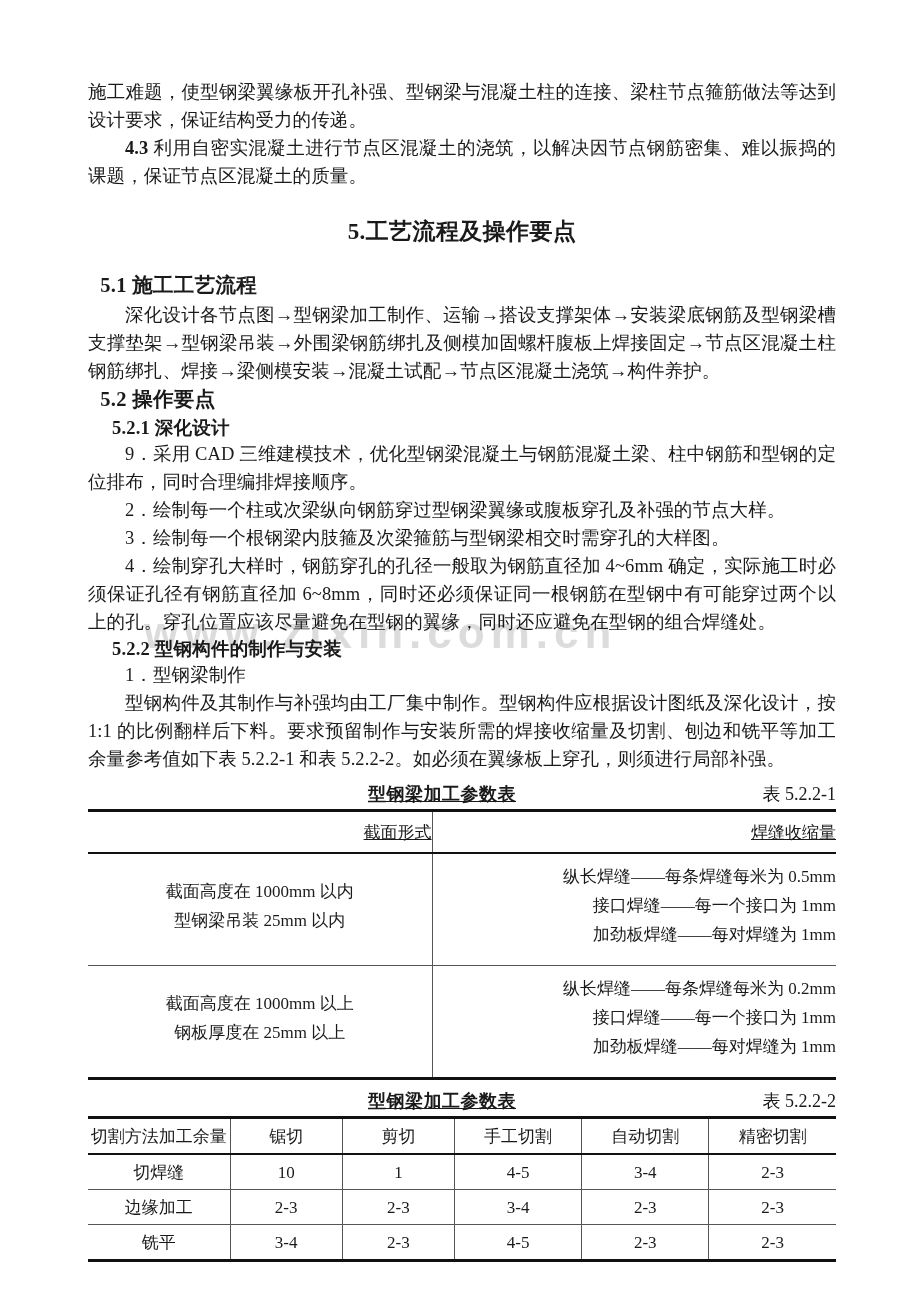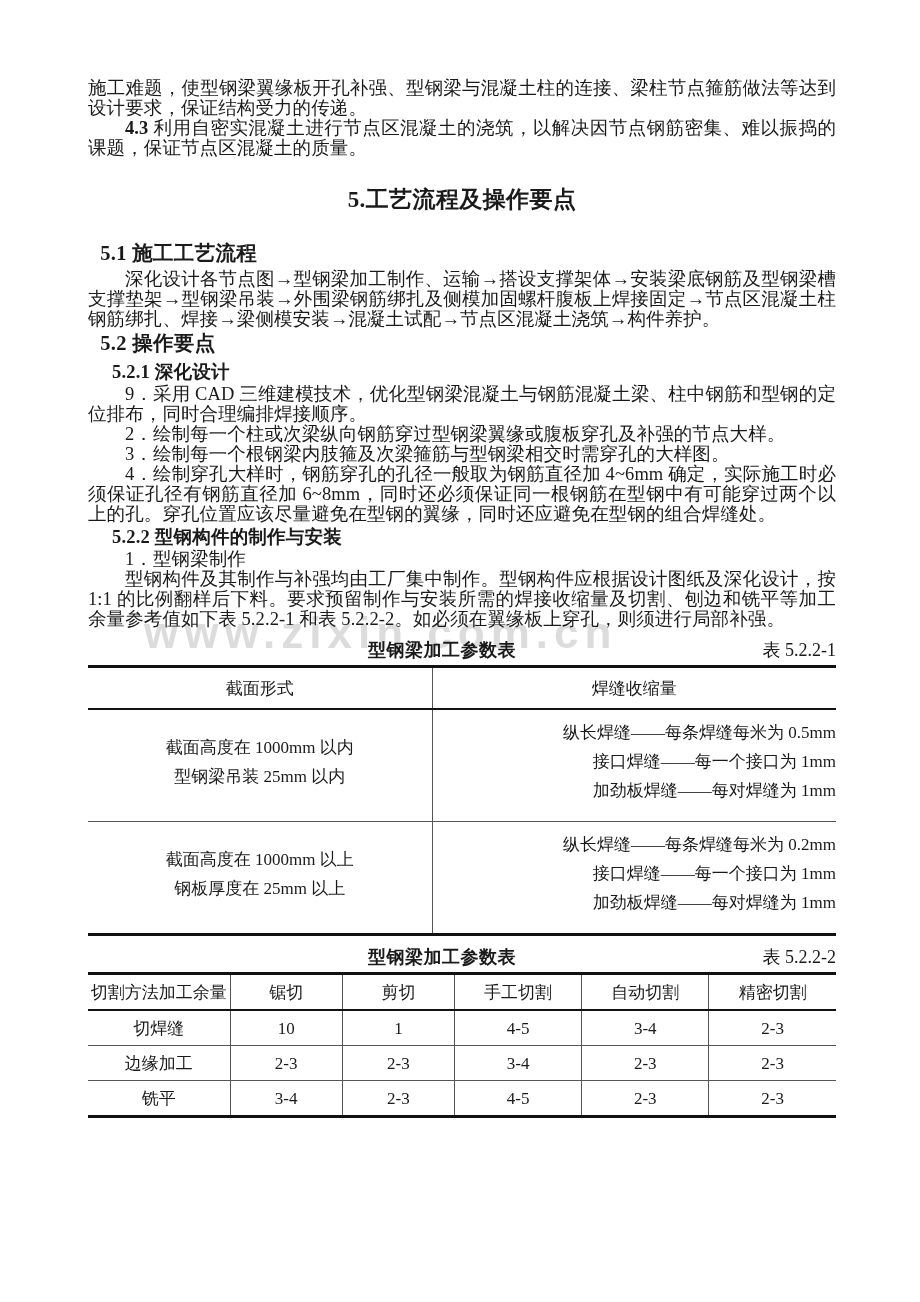--- a/index.html
+++ b/index.html
@@ -25,21 +25,21 @@
   .content {
     position: absolute;
     left: 88px;
     top: 78px;
     width: 748px;
   }
   
   p {
     margin: 0;
     font-size: 18.5px;
-    line-height: 20px;
+    line-height: 28px;
     text-align: justify;
     text-justify: inter-ideograph;
     letter-spacing: 0.1px;
   }
   .indent { text-indent: 2em; }
   .bold-lead { font-weight: bold; }
 
   h1.doc-h1 {
     font-size: 23px;
     font-weight: bold;
@@ -62,20 +62,21 @@
     letter-spacing: 0.2px;
   }
 
   
   .tbl-caption {
     position: relative;
     font-size: 18px;
     height: 30px;
     line-height: 30px;
     margin-top: 6px;
+    text-decoration: underline;
   }
   .tbl-caption .cap-title {
     display: block;
     text-align: center;
     font-weight: bold;
     letter-spacing: 0.5px;
     padding-right: 40px;
   }
   .tbl-caption .cap-num {
     position: absolute;
@@ -96,21 +97,21 @@
     padding: 0;
     font-weight: normal;
     vertical-align: middle;
   }
   .tb-top { border-top: 3px solid #111; }
   .tb-bot { border-bottom: 3px solid #111; }
   .tb-hdr-bot { border-bottom: 2.5px solid #111; }
   .tb-thin { border-bottom: 1px solid #555; }
   .vline { border-right: 1px solid #555; }
 
-  .t1 .hdr td { text-align: center; height: 40px; }
+  .t1 .hdr td { text-align: right; height: 40px; text-decoration: underline; }
   .t1 .body-cell { padding: 8px 0 16px 0; text-align: center; }
   .t1 .body-cell .ln { display: block; }
   .t1 .right-cell .ln { display: block; text-align: right; }
 
   .t2 td { text-align: center; height: 34px; }
 
   
   .watermark {
     position: absolute;
     left: 118px;

